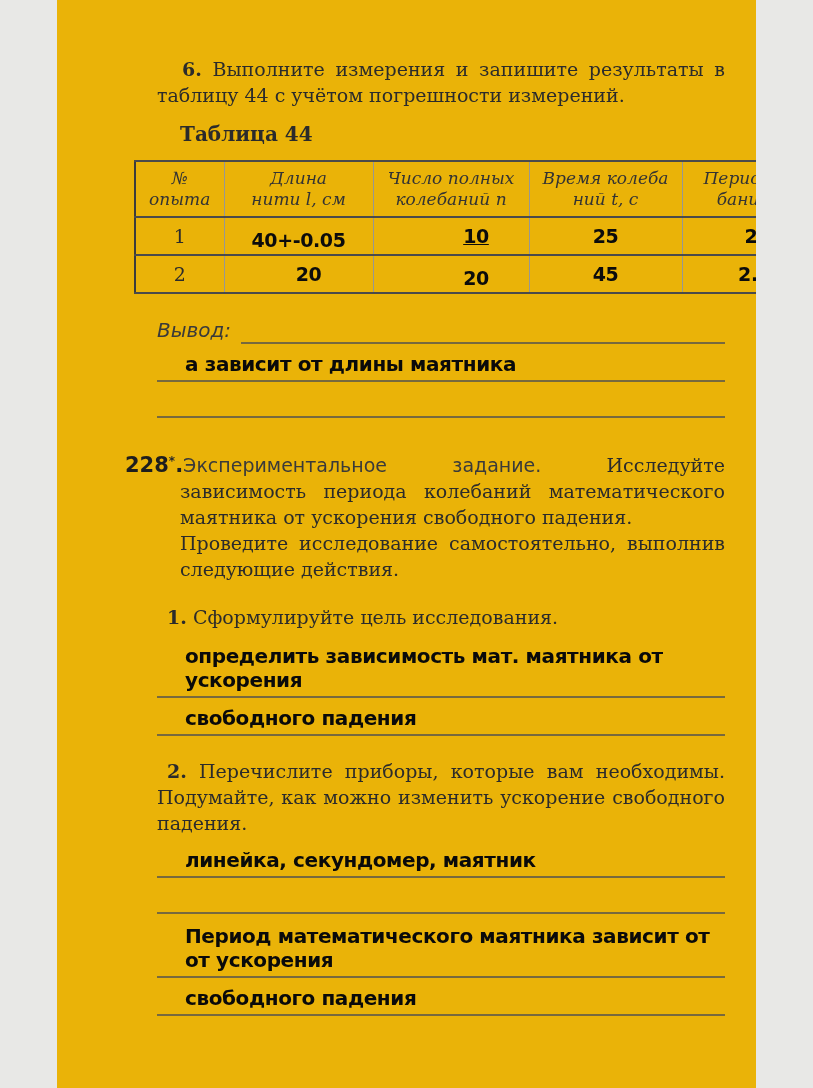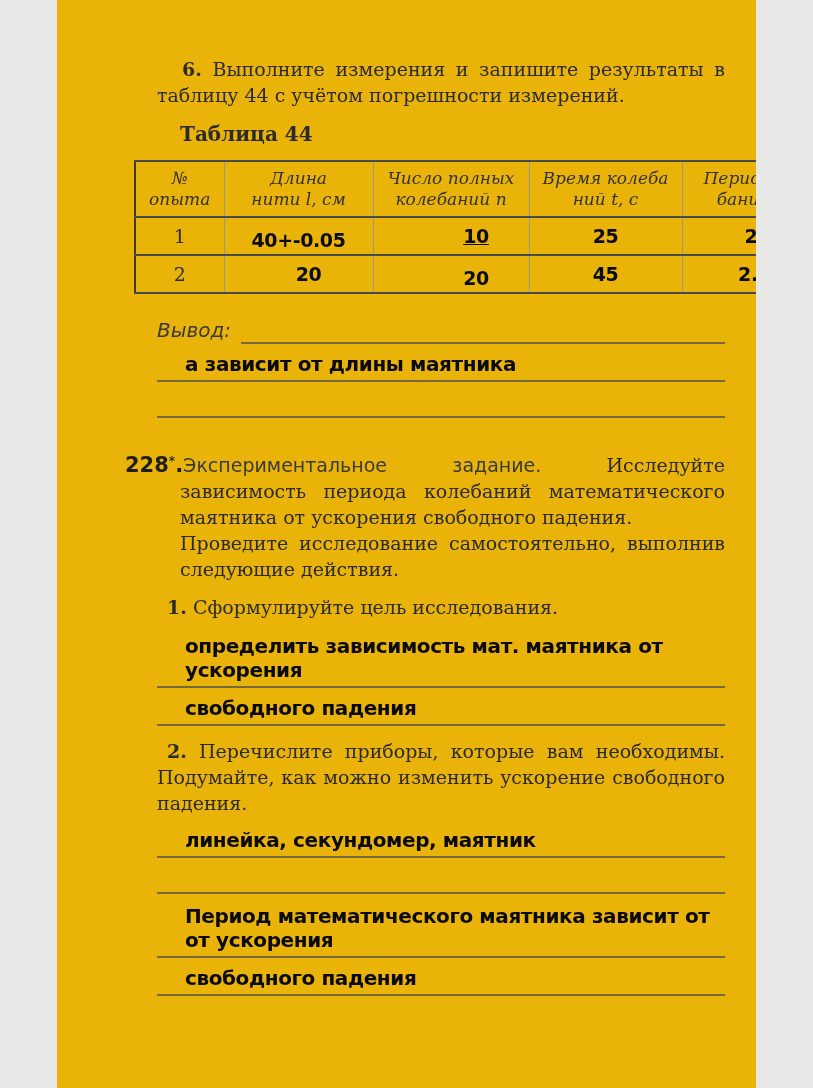--- a/index.html
+++ b/index.html
@@ -77,21 +77,21 @@
     font-family:"DejaVu Sans","Liberation Sans",sans-serif;
     font-weight:bold; font-size:21px; color:#1e1e1e;
   }
   .task-star { font-size:12px; vertical-align:super; font-weight:bold;
     font-family:"DejaVu Sans","Liberation Sans",sans-serif; }
   .task-title {
     font-family:"DejaVu Sans","Liberation Sans",sans-serif;
     font-size:19px; color:#3a3a3a;
   }
   .hang23 { padding-left:23px; }
-  .step { margin-top:12px; text-indent:10px; }
+  .step { margin-top:22px; text-indent:10px; }
   .step .num { font-weight:bold; }
 </style>
 </head>
 <body>
 
 <div class="page">
   <div class="content">
 
     <p class="para indent-first"><span class="num">6.</span><span> Выполните измерения и запишите результаты в таблицу 44 с учётом погрешности измерений.</span></p>
 

